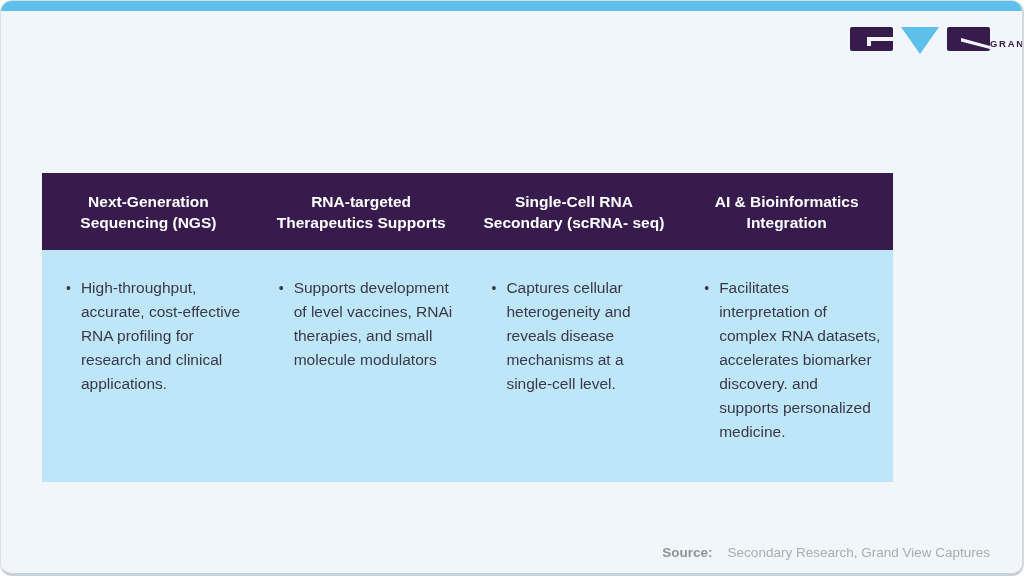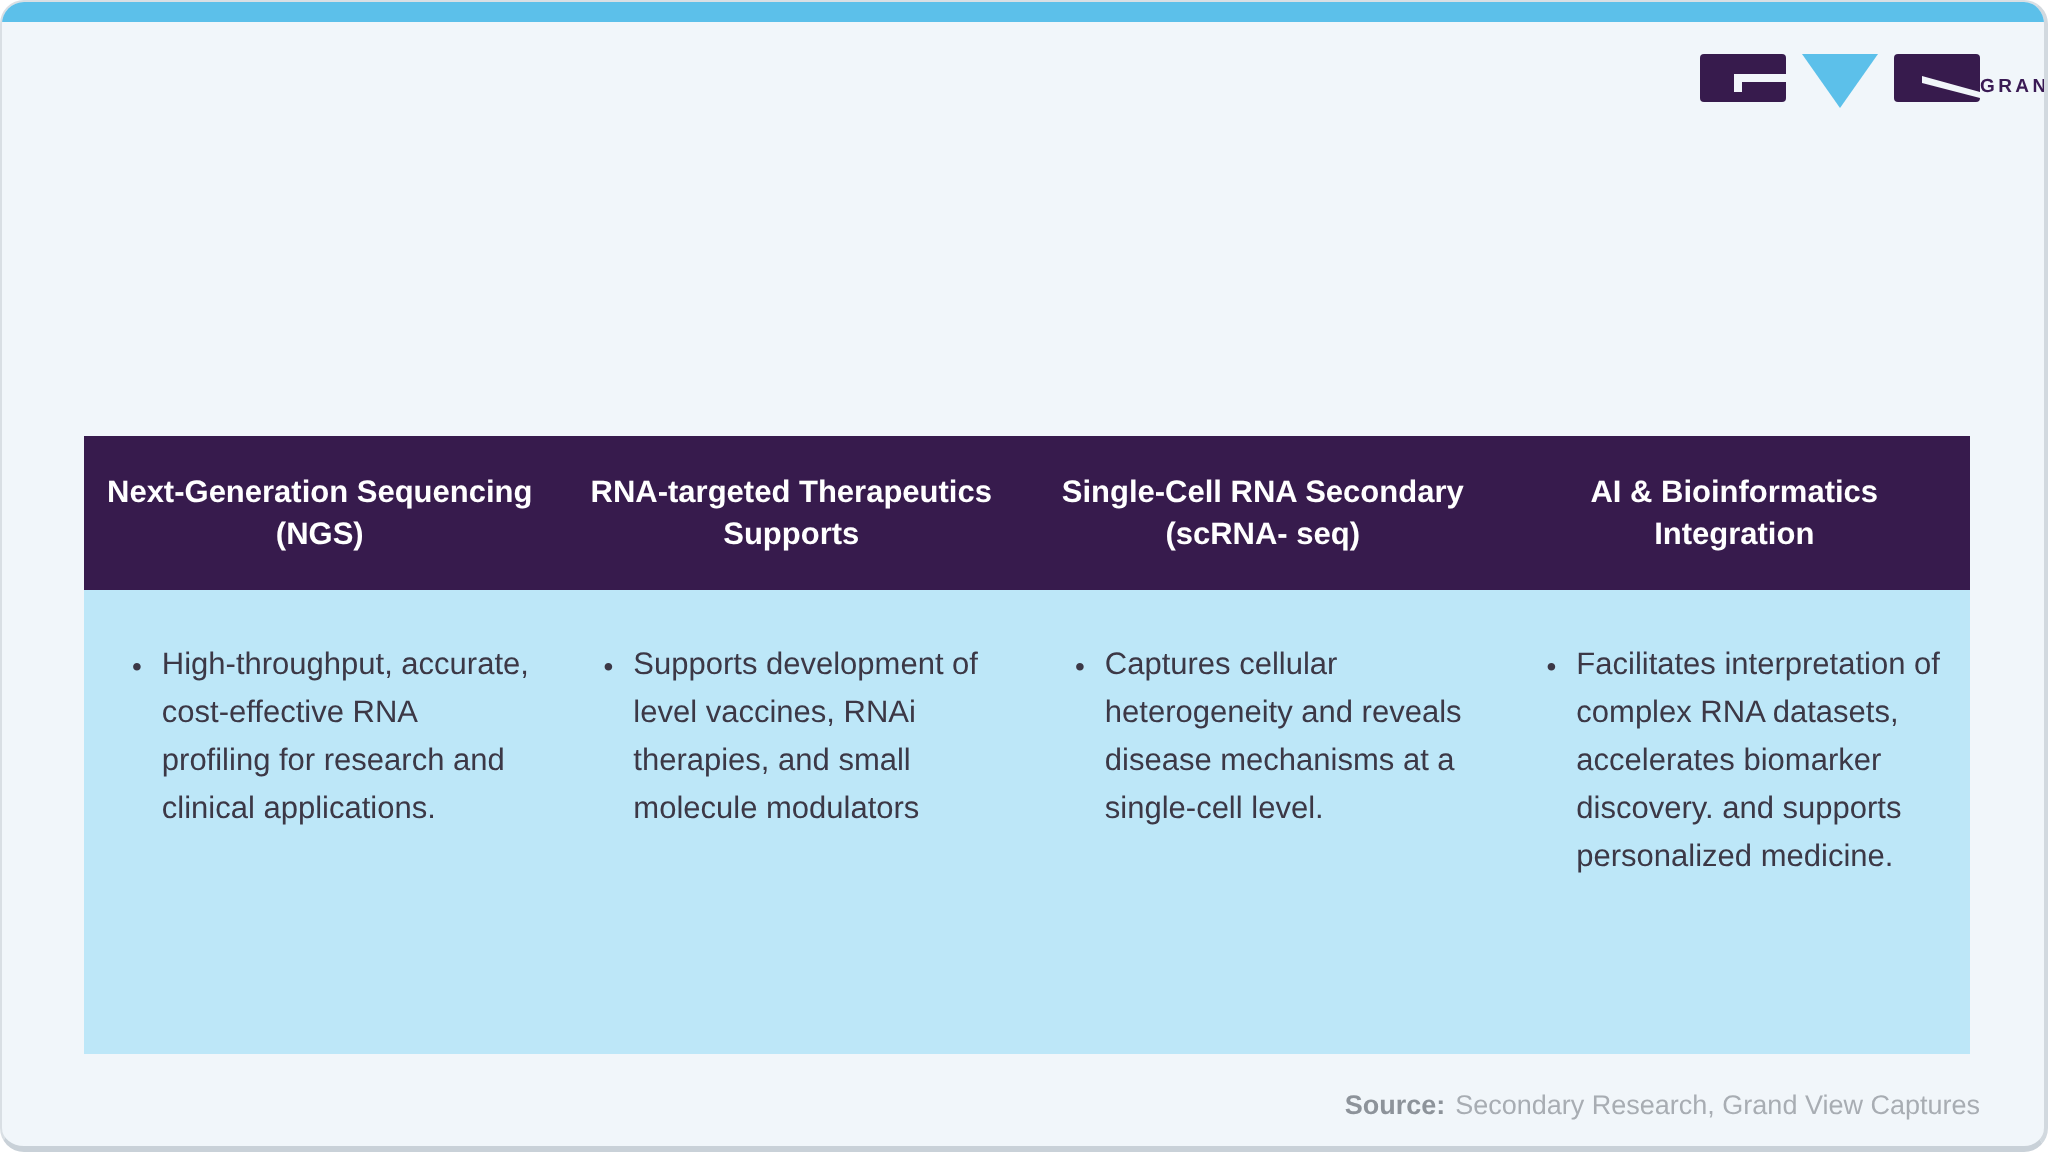--- a/index.html
+++ b/index.html
@@ -29,22 +29,22 @@
   .logo {
     position:absolute; top:26px; right:26px; width:146px;
     display:flex; flex-direction:row; align-items:center;
   }
   .logo svg { display:block; }
   .logo-text {
     margin-top:4px; font-size:9.5px; font-weight:bold;
     letter-spacing:1.7px; color:#3a1a54; white-space:nowrap;
   }
   .cards {
-    position:absolute; top:172px; left:41px; width:943px;
-    display:flex; gap:0;margin-top:45px;
+    position:absolute; top:172px; left:41px; width:851px;
+    display:flex; gap:0;
   }
   .card { flex:1; display:flex; flex-direction:column; }
   .card-header {
     height:77px; background:#371b4d; color:#ffffff;
     font-weight:bold; font-size:15.5px; line-height:21px;
     display:flex; align-items:center; justify-content:center;
     text-align:center; padding:0 10px; box-sizing:border-box;
   }
   .card-body {
     height:232px; background:#bde7f8; box-sizing:border-box;
@@ -52,21 +52,21 @@
   }
   .bullet-row {
     display:flex; gap:10px;
     font-size:15.5px; line-height:24px; color:#3c3846;
   }
   .bullet { flex:0 0 auto; font-size:14px; line-height:24px; color:#3c3846; }
   .footer {
     position:absolute; right:32px; bottom:13px;
     font-size:13.5px; color:#a8adb3; white-space:nowrap;
   }
-  .source-label { font-weight:bold; color:#8d939a; margin-right:5px; }
+  .source-label { font-weight:bold; color:#8d939a; margin-right:15px; }
 </style>
 </head>
 <body>
 
 <div class="frame">
   <div class="topbar"></div>
 
 
   <div class="logo">
     <span>

